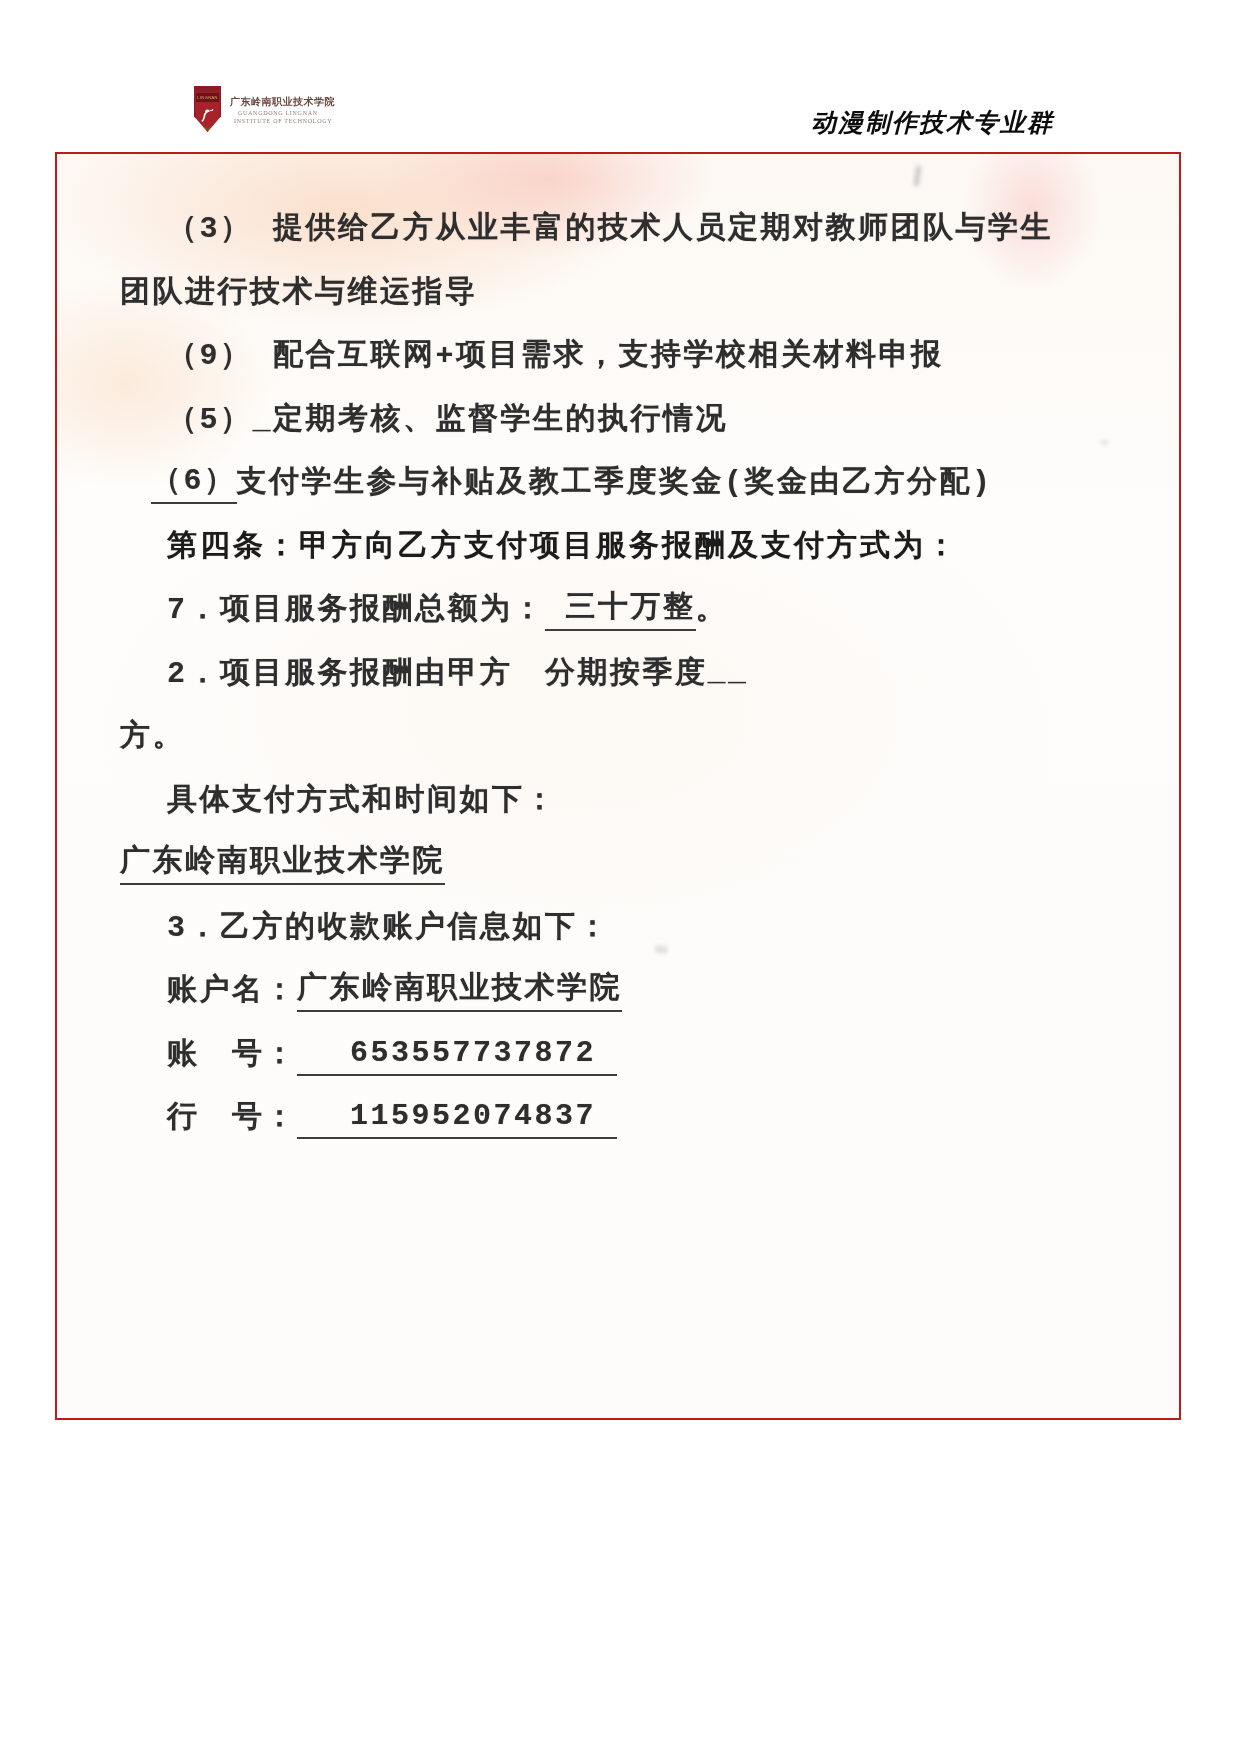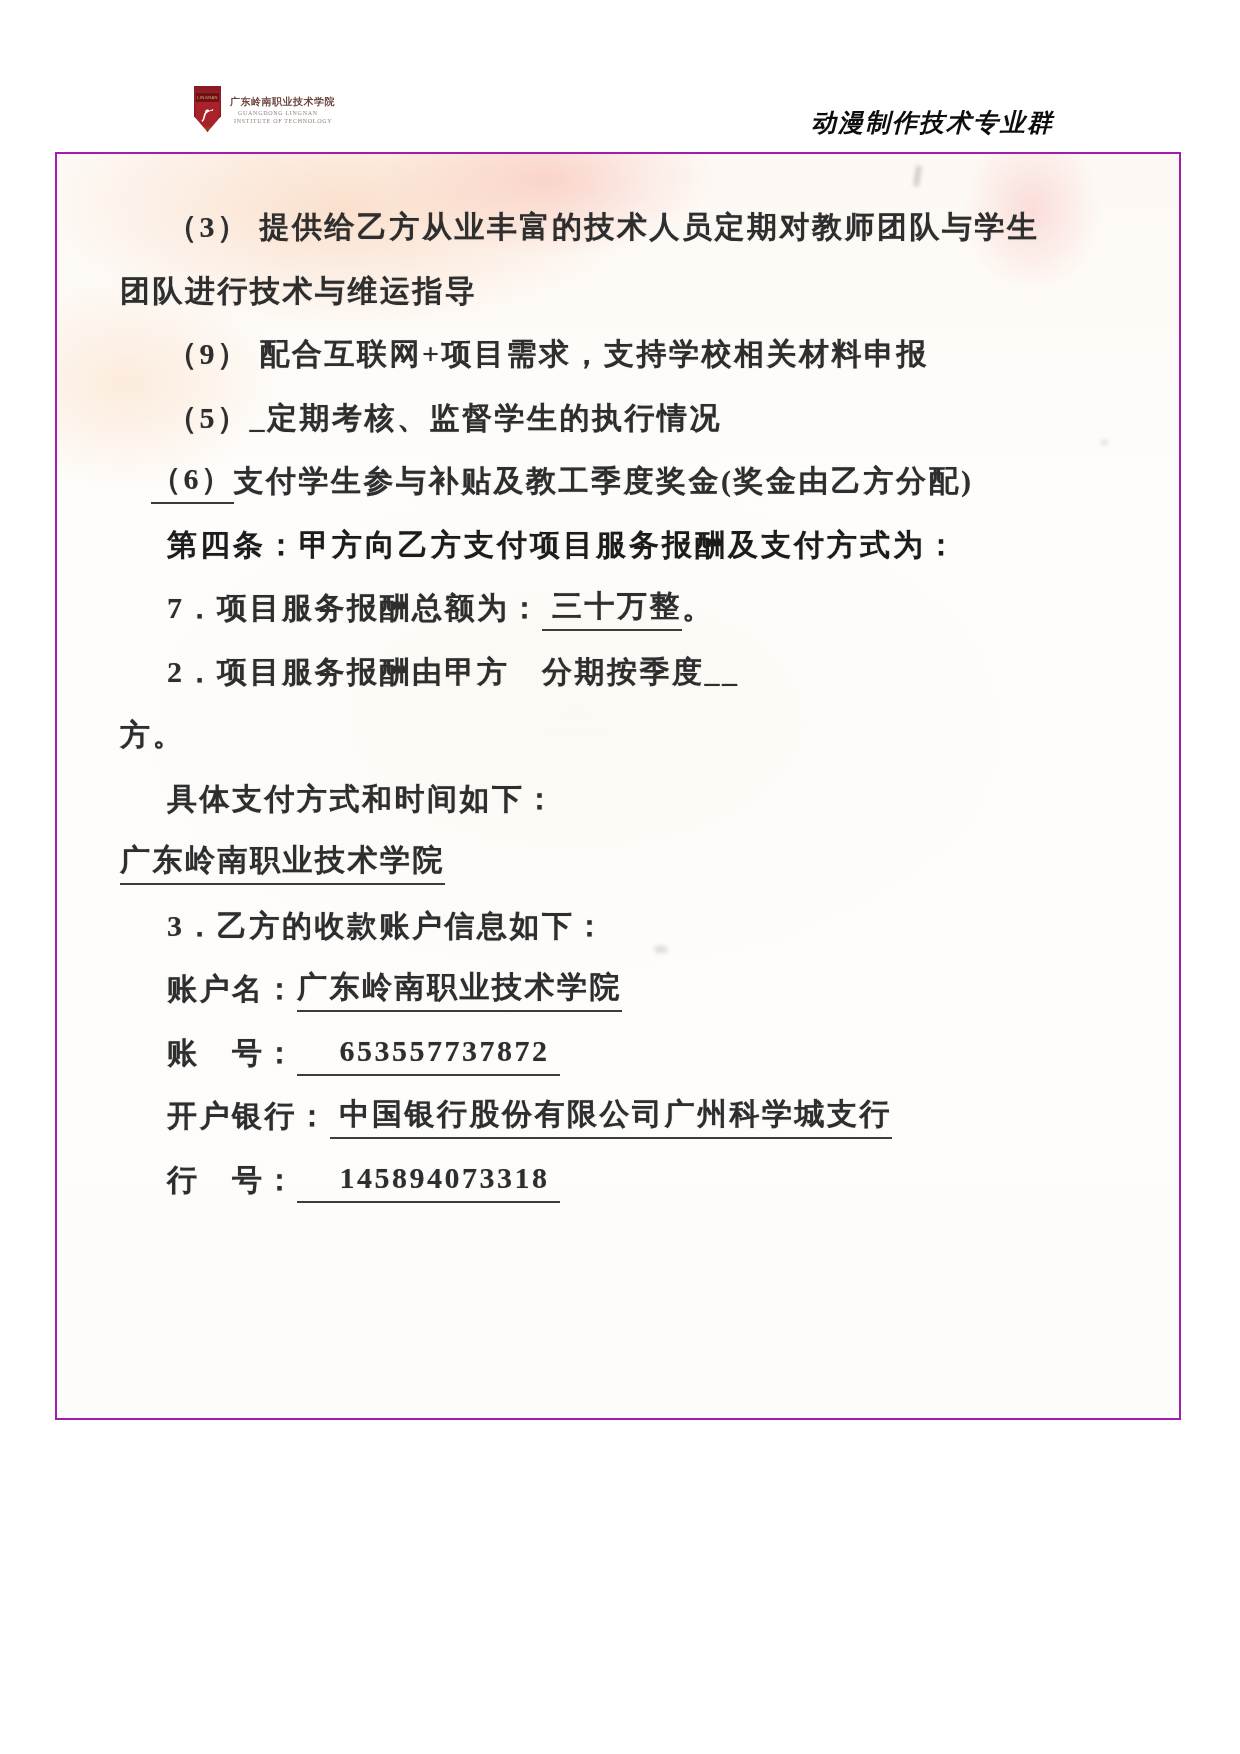--- a/index.html
+++ b/index.html
@@ -29,21 +29,21 @@
   .org-en.l2 { margin-left:4px; }
 
   .header-title {
     position:absolute; top:106px; right:186px;
     font-size:25px; font-weight:700; color:#0d0d0d; letter-spacing:2px;font-style:italic;
   }
 
   
   .frame {
     position:absolute; left:55px; top:152px; width:1122px; height:1264px;
-    border:2px solid #a21caf; background:#f97316; overflow:hidden;
+    border:2px solid #b91c1c; background:#f97316; overflow:hidden;font-family:Liberation Mono, monospace;
   }
   .scan-bg {
     position:absolute; inset:0;
     background:
       radial-gradient(ellipse 420px 170px at 290px 55px,  rgba(248,203,172,.55), rgba(248,203,172,0) 70%),
       radial-gradient(ellipse 240px 110px at 490px 25px,  rgba(246,172,162,.45), rgba(246,172,162,0) 70%),
       radial-gradient(ellipse 210px 150px at 70px 230px,  rgba(250,219,192,.50), rgba(250,219,192,0) 72%),
       radial-gradient(ellipse 95px 115px at 975px 55px,   rgba(248,198,194,.55), rgba(248,198,194,0) 72%),
       radial-gradient(ellipse 600px 340px at 520px 560px, rgba(252,245,238,.55), rgba(252,245,238,0) 80%),
       linear-gradient(180deg,#fdf8f3 0%, #fefdfb 28%, #fdfcfa 100%);
@@ -99,16 +99,15 @@
       <div class="doc-line half"><span class="u">（6）</span><span>支付学生参与补贴及教工季度奖金(奖金由乙方分配)</span></div>
       <div class="doc-line para bold"><span>第四条：甲方向乙方支付项目服务报酬及支付方式为：</span></div>
       <div class="doc-line para"><span>7．项目服务报酬总额为：</span><span class="u"> 三十万整</span><span>。</span></div>
       <div class="doc-line para"><span>2．项目服务报酬由甲方　分期按季度</span><span>__</span></div>
       <div class="doc-line flush"><span>方。</span></div>
       <div class="doc-line para"><span>具体支付方式和时间如下：</span></div>
       <div class="doc-line flush"><span class="u">广东岭南职业技术学院</span></div>
       <div class="doc-line para"><span>3．乙方的收款账户信息如下：</span></div>
       <div class="doc-line para"><span>账户名：</span><span class="u">广东岭南职业技术学院</span></div>
       <div class="doc-line para"><span>账　号：</span><span class="u">　 653557737872 </span></div>
-      <div class="doc-line para"><span>开户银行：</span><span class="u"> 中国银行股份有限公司广州科学城支行</span></div>
-      <div class="doc-line para"><span>行　号：</span><span class="u">　 145894073318 </span></div>
+      <div class="doc-line para"><span>行　号：</span><span class="u">　 115952074837 </span></div>
     </div>
 </div>
 
 </body></html>

